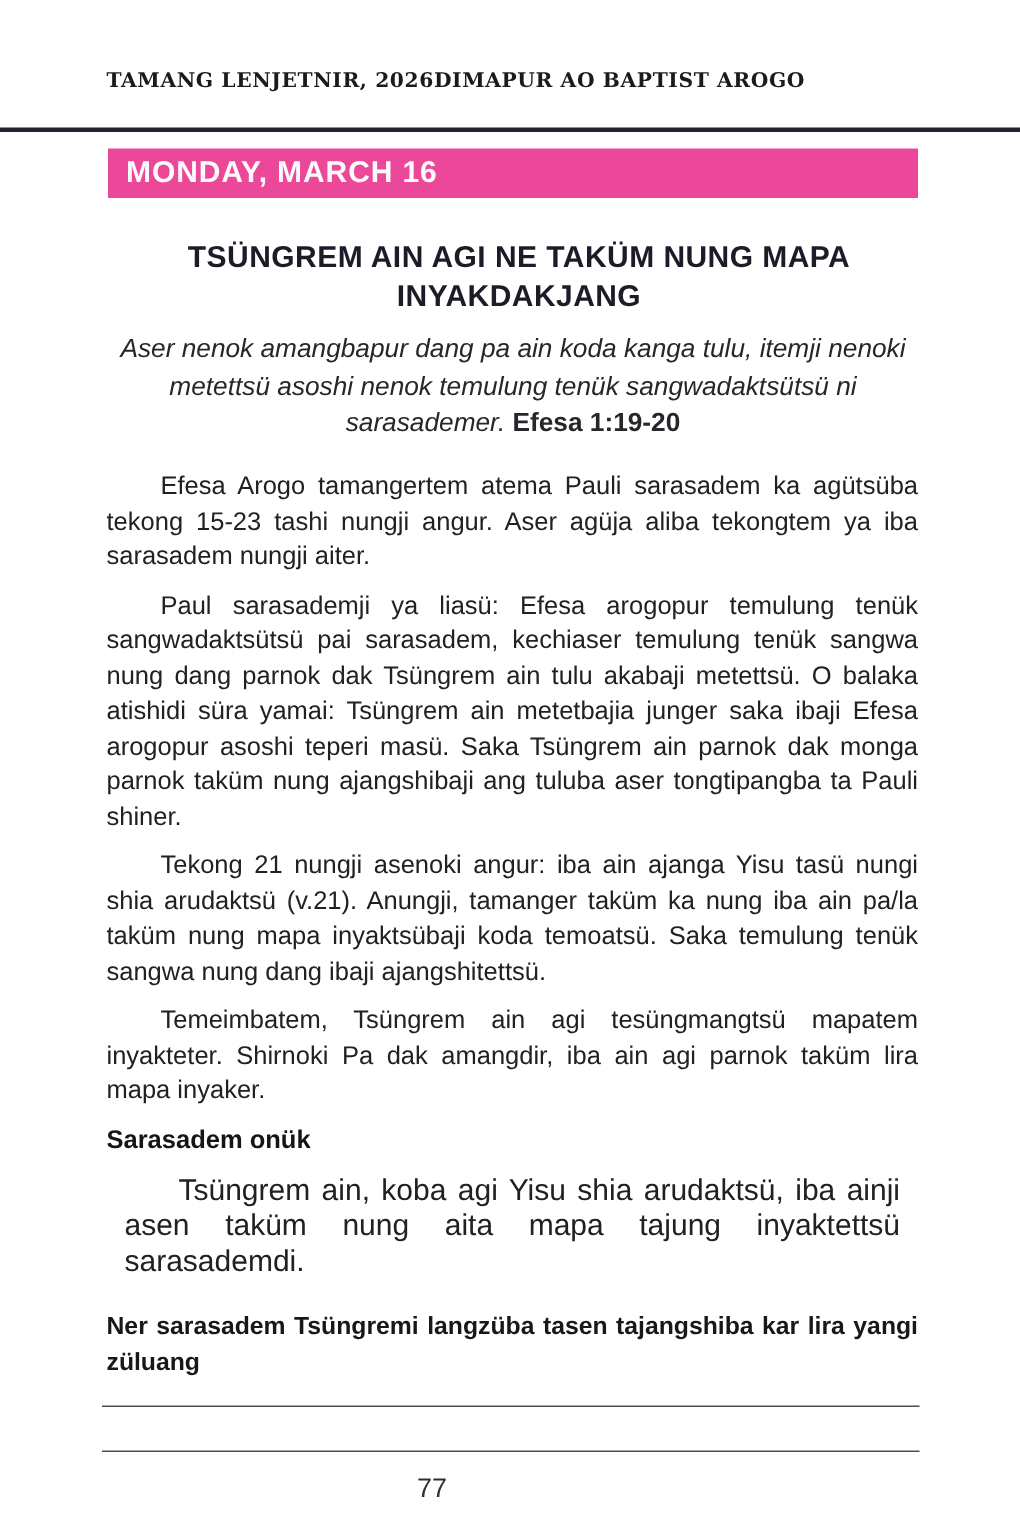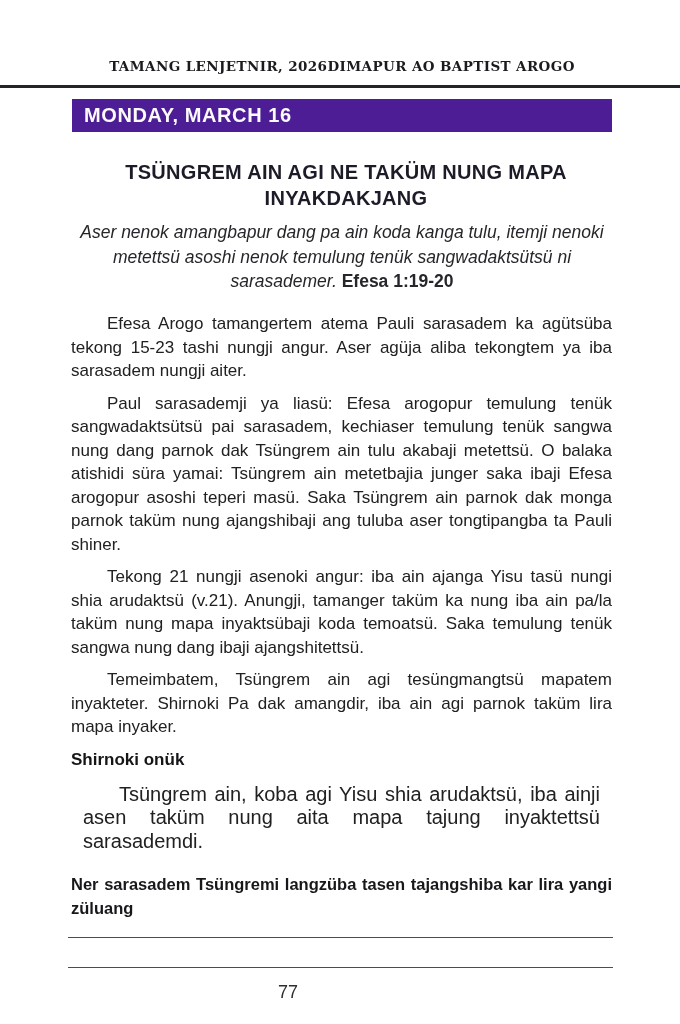--- a/index.html
+++ b/index.html
@@ -8,25 +8,25 @@
     width: 680px;
     height: 1024px;
     background: #ffffff;
     font-family: "Liberation Sans", sans-serif;
     color: #212121;
     overflow: hidden;
   }
   
   .header-row {
     position: absolute;
-    top: 58px;
+    top: 46px;
     left: 71px;
     right: 67px;
     display: flex;
-    justify-content: center;
+    justify-content: flex-start;
     align-items: baseline;
     font-family: "DejaVu Serif", serif;
     font-weight: bold;
     font-size: 13.5px;
     letter-spacing: 0.4px;
     color: #1a1a1f;
   }
   .header-rule {
     position: absolute;
     top: 85px;
@@ -146,35 +146,35 @@
 
 <div class="page">
 
   <div class="header-row">
     <span>TAMANG LENJETNIR, 2026</span>
     <span>DIMAPUR AO BAPTIST AROGO</span>
   </div>
 
   <div class="header-rule"></div>
 
-  <div class="banner" style="background: #4c1d95; color: rgb(250, 250, 250);">MONDAY, MARCH 16</div>
+  <div class="banner" style="background: #ec4899; color: rgb(250, 250, 250);">MONDAY, MARCH 16</div>
 
   <h1 class="title">TSÜNGREM AIN AGI NE TAKÜM NUNG MAPA INYAKDAKJANG</h1>
 
   <p class="verse">
     <span class="vtext">Aser nenok amangbapur dang pa ain koda kanga tulu, itemji nenoki metettsü asoshi nenok temulung tenük sangwadaktsütsü ni sarasademer.</span> 
     <span class="vref">Efesa 1:19-20</span>
   </p>
 
   <div class="body-block">
     <p class="para">Efesa Arogo tamangertem atema Pauli sarasadem ka agütsüba tekong 15-23 tashi nungji angur. Aser agüja aliba tekongtem ya iba sarasadem nungji aiter.</p>
     <p class="para">Paul sarasademji ya liasü: Efesa arogopur temulung tenük sangwadaktsütsü pai sarasadem, kechiaser temulung tenük sangwa nung dang parnok dak Tsüngrem ain tulu akabaji metettsü. O balaka atishidi süra yamai: Tsüngrem ain metetbajia junger saka ibaji Efesa arogopur asoshi teperi masü. Saka Tsüngrem ain parnok dak monga parnok taküm nung ajangshibaji ang tuluba aser tongtipangba ta Pauli shiner.</p>
     <p class="para">Tekong 21 nungji asenoki angur: iba ain ajanga Yisu tasü nungi shia arudaktsü (v.21). Anungji, tamanger taküm ka nung iba ain pa/la taküm nung mapa inyaktsübaji koda temoatsü. Saka temulung tenük sangwa nung dang ibaji ajangshitettsü.</p>
     <p class="para">Temeimbatem, Tsüngrem ain agi tesüngmangtsü mapatem inyakteter. Shirnoki Pa dak amangdir, iba ain agi parnok taküm lira mapa inyaker.</p>
-    <p class="section-heading">Shirnoki onük</p>
+    <p class="section-heading">Sarasadem onük</p>
     <p class="section-para">Tsüngrem ain, koba agi Yisu shia arudaktsü, iba ainji asen taküm nung aita mapa tajung inyaktettsü sarasademdi.</p>
   </div>
 
   <p class="prayer-prompt">Ner sarasadem Tsüngremi langzüba tasen tajangshiba kar lira yangi züluang</p>
 
   <div class="write-line first"></div>
   <div class="write-line second"></div>
 
   <div class="page-number">77</div>
 

